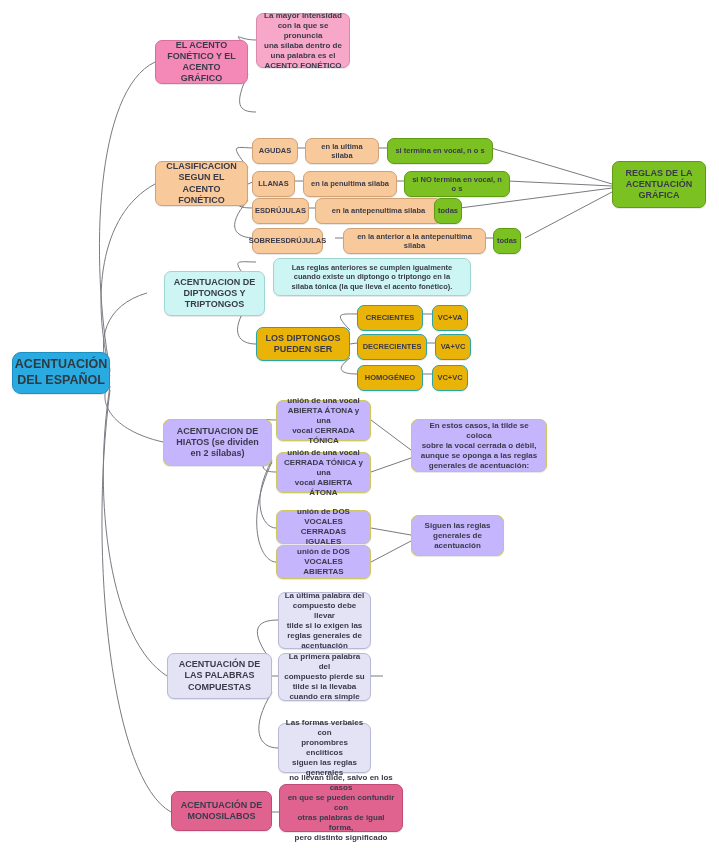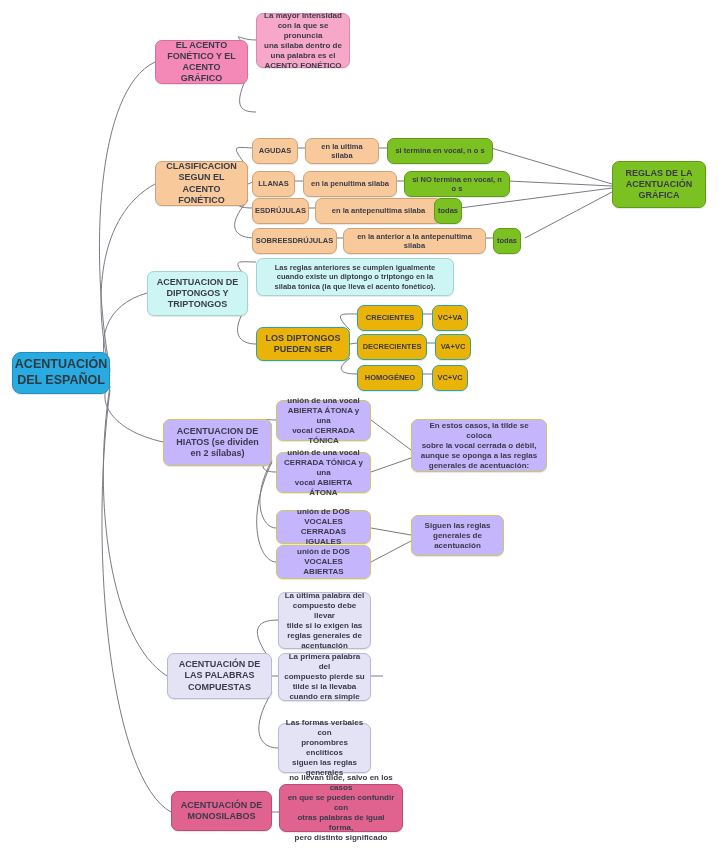--- a/index.html
+++ b/index.html
@@ -45,21 +45,21 @@
     background: #29abe2;
     border-color: #1d8fc0;
     color: #2e3a42;
     font-size: 12.5px;
     border-radius: 9px;
   }
   .pink     { background: #f489b8; border-color: #d76f9c; }
   .pinklt   { background: #f7a8c8; border-color: #d98aae; }
   .orange   { background: #f8c99a; border-color: #cfa277; }
   .green    { background: #7cc122; border-color: #5f9a14; }
-  .cyanlt   { background: #cdf5f3; border-color: #9fd6d3; }
+  .cyanlt   { background: #cdf5f3; border-color: #9fd6d3; margin-left: 17px; }
   .teal     { background: #eab308; border-color: #2ba5a2; }
   .yellow   { background: #c4b5fd; border-color: #cfc85f; }
   .lav      { background: #e3e3f5; border-color: #b9b9d6; }
   .rose     { background: #e0638f; border-color: #bf4a73; }
   .rosedk   { background: #e0638f; border-color: #bf4a73; }
 </style>
 </head>
 <body>
 
 <div id="canvas">
@@ -152,21 +152,21 @@
   <div class="node green" style="left:387px; top:138px; width:106px; height:19px; font-size:7.5px;">si termina en vocal, n o s</div>
 
   <div class="node orange" style="left:252px; top:171px; width:43px; height:19px; font-size:7.5px;">LLANAS</div>
   <div class="node orange" style="left:303px; top:171px; width:94px; height:19px; font-size:7.5px;">en la penultima silaba</div>
   <div class="node green" style="left:404px; top:171px; width:106px; height:19px; font-size:7.5px;">si NO termina en vocal, n o s</div>
 
   <div class="node orange" style="left:252px; top:198px; width:57px; height:19px; font-size:7.5px;">ESDRÚJULAS</div>
   <div class="node orange" style="left:315px; top:198px; width:127px; height:19px; font-size:7.5px;">en la antepenultima silaba</div>
   <div class="node green" style="left:434px; top:198px; width:28px; height:19px; font-size:7.5px;">todas</div>
 
-  <div class="node orange" style="left:252px; top:228px; width:85px; height:19px; font-size:7.5px;">SOBREESDRÚJULAS</div>
+  <div class="node orange" style="left:252px; top:228px; width:71px; height:19px; font-size:7.5px;">SOBREESDRÚJULAS</div>
   <div class="node orange" style="left:343px; top:228px; width:143px; height:19px; font-size:7.5px;">en la anterior a la antepenultima silaba</div>
   <div class="node green" style="left:493px; top:228px; width:28px; height:19px; font-size:7.5px;">todas</div>
 
   <div class="node green" style="left:612px; top:161px; width:94px; height:47px; font-size:9px;">REGLAS DE LA
 ACENTUACIÓN
 GRÁFICA</div>
 
   <div class="node cyanlt" style="left:147px; top:271px; width:101px; height:45px; font-size:9px;">ACENTUACION DE
 DIPTONGOS Y
 TRIPTONGOS</div>

